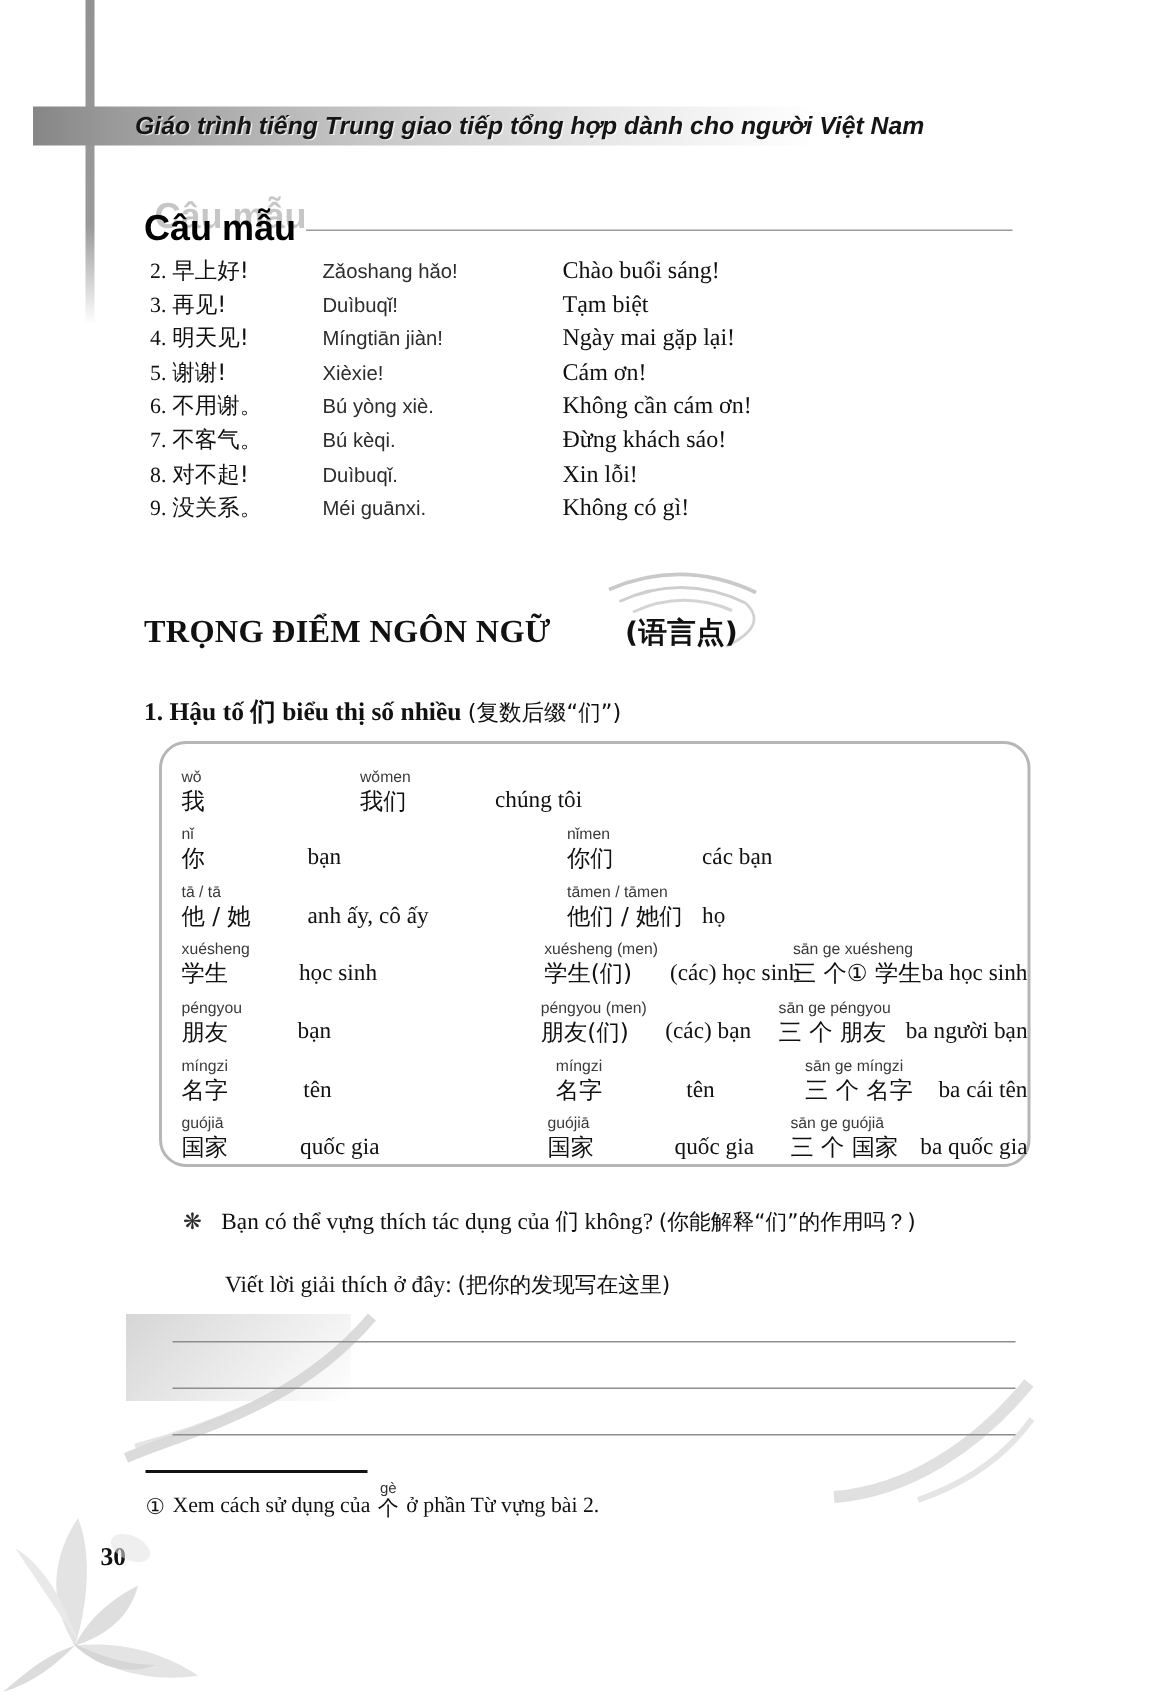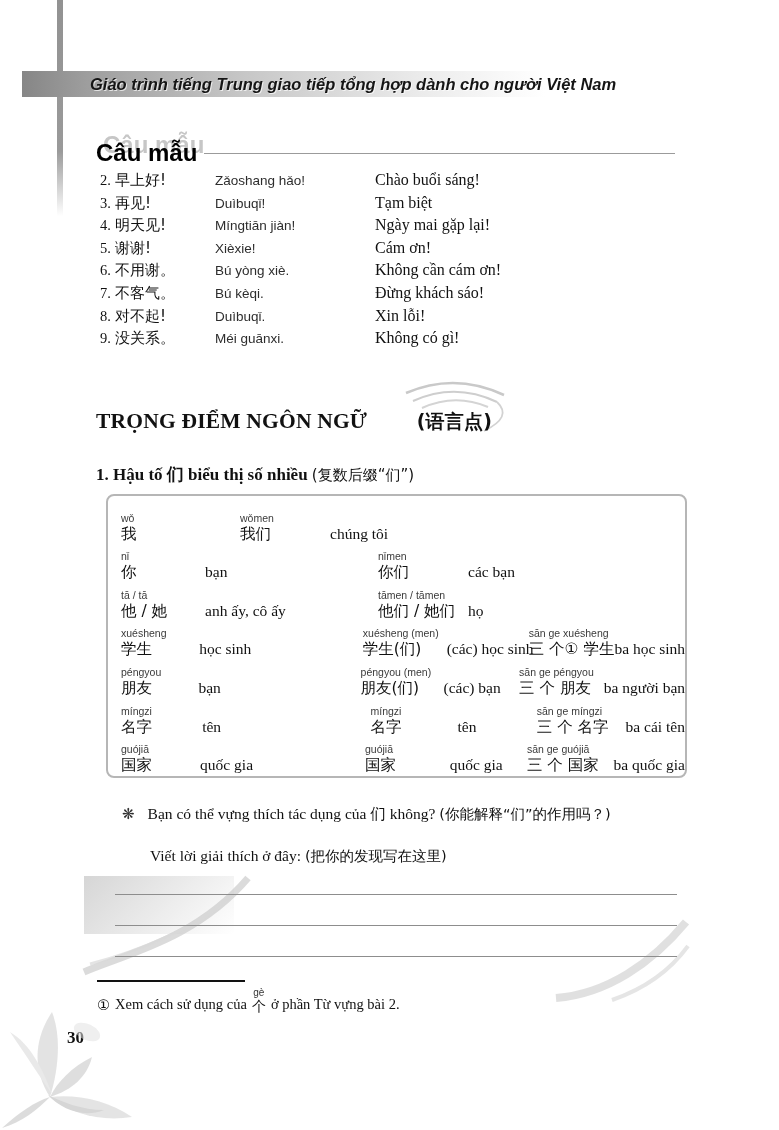--- a/index.html
+++ b/index.html
@@ -29,21 +29,21 @@
   .sc2{width:160px;font-family:"Liberation Sans",sans-serif;font-size:13.5px;color:#2d2d2d;white-space:nowrap;}
   .sc3{flex:1;font-size:16px;white-space:nowrap;}
   
   .lp-title{position:absolute;left:96px;top:409px;font-weight:bold;font-size:21.5px;
         letter-spacing:.2px;white-space:nowrap;}
   .lp-title .cn{font-size:19px;margin-left:44px;}
   .p1-heading{position:absolute;left:96px;top:463px;font-weight:bold;font-size:17px;white-space:nowrap;}
   .p1-heading .cn{font-weight:normal;font-size:15px;}
   
   .ptable{position:absolute;left:106px;top:494px;width:581px;height:284px;box-sizing:border-box;
-        border:2px solid #b6b6b6;border-radius:8px;padding:9px 0 0 13px;background:#fff;}
+        border:2px solid #b6b6b6;border-radius:18px;padding:9px 0 0 13px;background:#fff;}
   .prow{display:flex;height:38.6px;}
   .pcell{display:flex;flex-direction:column;justify-content:flex-end;box-sizing:border-box;}
   .w-a-zh{width:84px;} .w-a-vi{width:138px;} .w-b-zh{width:90px;margin-left:35px;} .w-b-vi{width:82px;}
   .w-c-zh{width:92px;} .w-c-vi{flex:1;}
   .ppy{font-family:"Liberation Sans",sans-serif;font-size:10.5px;line-height:12px;color:#3a3a3a;white-space:nowrap;}
   .pzh{font-family:"DejaVu Sans",sans-serif;font-size:15.5px;line-height:20px;white-space:nowrap;}
   .pvi{font-size:15.5px;line-height:19px;padding-bottom:1px;white-space:nowrap;}
   
   .question{position:absolute;left:122px;top:804px;width:570px;font-size:15.5px;white-space:nowrap;}
   .q-marker{font-family:"DejaVu Sans",sans-serif;font-size:15px;color:#2f2f2f;margin-right:13px;}

